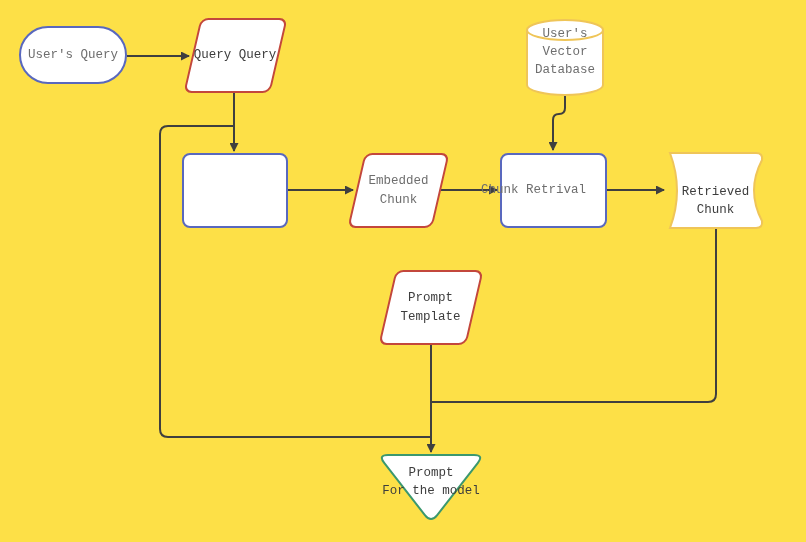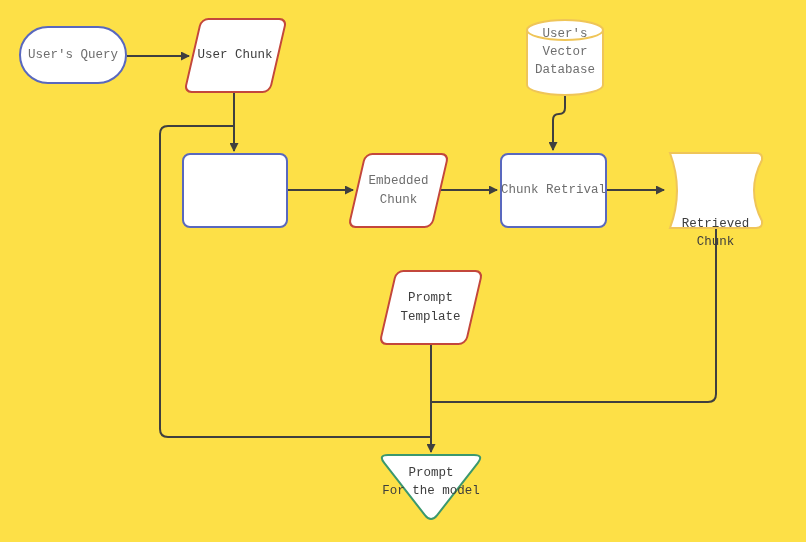--- a/index.html
+++ b/index.html
@@ -68,32 +68,32 @@
   <div class="node-div rounded-rect" style="left: 182px; top: 153px; width: 106px; height: 75px; border-color: rgb(89, 104, 190);"></div>
 
   <div class="node-div para" style="left: 356px; top: 153px; width: 85px; height: 75px; border-color: rgb(195, 71, 60);"></div>
 
   <div class="node-div rounded-rect" style="left: 500px; top: 153px; width: 107px; height: 75px; border-color: rgb(89, 104, 190);"></div>
 
   <div class="node-div para" style="left: 387px; top: 270px; width: 88px; height: 75px; border-color: rgb(195, 71, 60);"></div>
 
   <div class="label" style="left: 19px; top: 26px; width: 108px; height: 58px; color: rgb(110, 110, 110);">User's Query</div>
 
-  <div class="label" style="left: 183px; top: 18px; width: 104px; height: 75px; color: rgb(61, 61, 61);">User Chunk</div>
+  <div class="label" style="left: 183px; top: 18px; width: 104px; height: 75px; color: rgb(61, 61, 61);">Query Query</div>
 
   <div class="label" style="left: 527px; top: 20px; width: 76px; height: 64px; color: rgb(110, 110, 110);">User's Vector
 Database</div>
 
 
   <div class="label" style="left: 347px; top: 153px; width: 103px; height: 75px; color: rgb(110, 110, 110);">Embedded
 Chunk</div>
 
-  <div class="label" style="left: 500px; top: 153px; width: 107px; height: 75px; color: rgb(110, 110, 110);">Chunk Retrival</div>
+  <div class="label" style="left: 480px; top: 153px; width: 107px; height: 75px; color: rgb(110, 110, 110);">Chunk Retrival</div>
 
-  <div class="label" style="left: 668px; top: 153px; width: 95px; height: 96px; color: rgb(61, 61, 61); margin-top: 32px;">Retrieved Chunk</div>
+  <div class="label" style="left: 668px; top: 153px; width: 95px; height: 96px; color: rgb(61, 61, 61);">Retrieved Chunk</div>
 
   <div class="label" style="left: 378px; top: 270px; width: 105px; height: 75px; color: rgb(61, 61, 61);">Prompt
 Template</div>
 
   <div class="label" style="left: 378px; top: 457px; width: 106px; height: 50px; color: rgb(61, 61, 61);">Prompt
 For the model</div>
 
 </div>
 
 </body></html>

